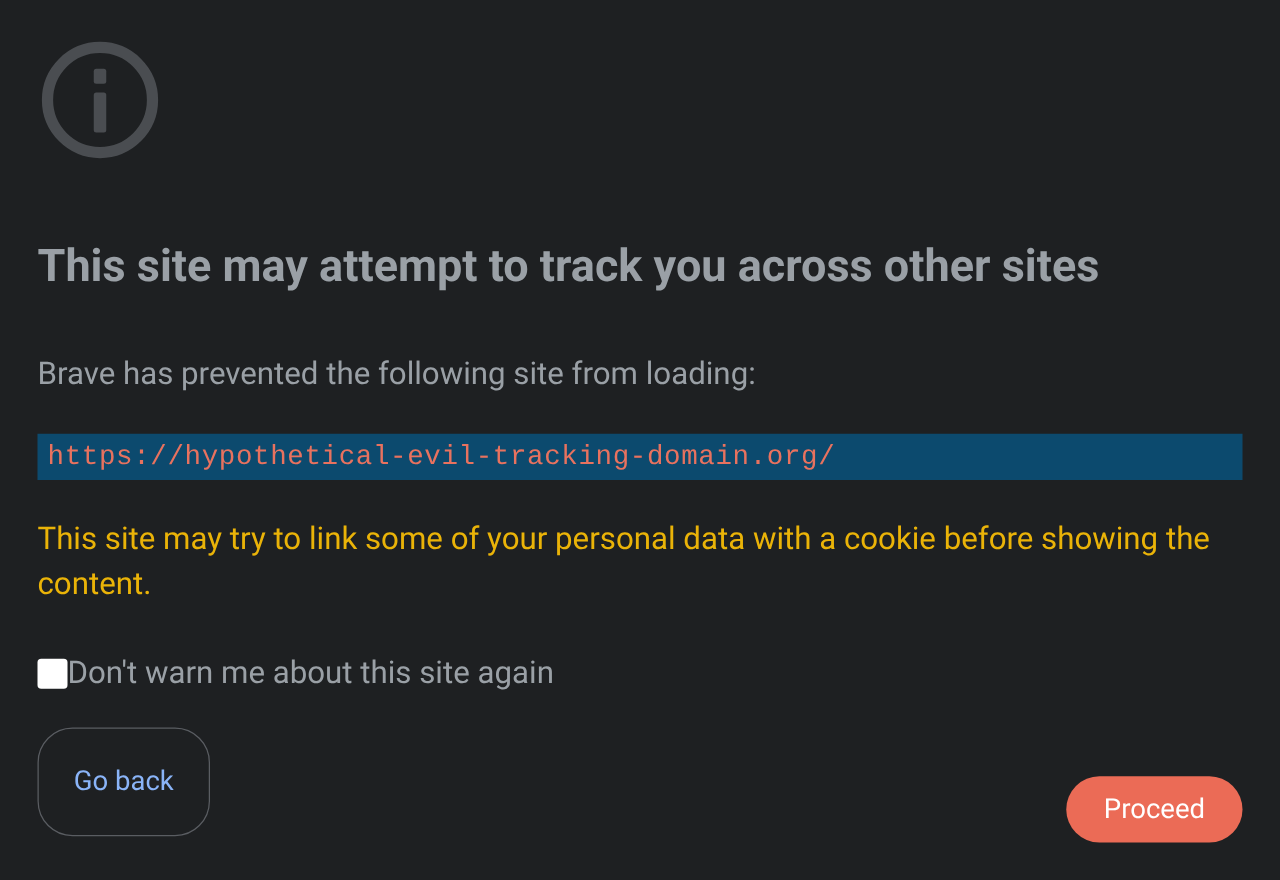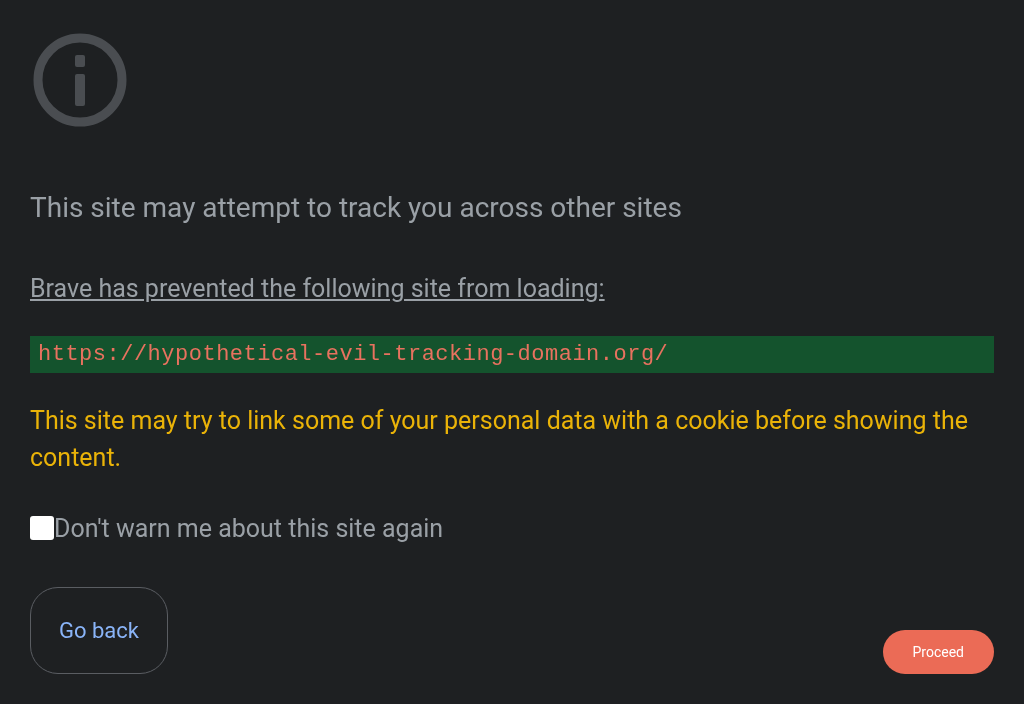--- a/index.html
+++ b/index.html
@@ -23,35 +23,34 @@
       align-items: center;
       justify-content: center;
       margin-bottom: 60px;
     }
     .info-icon svg {
       width: 100px;
       height: 100px;
     }
     .title {
       color: #9aa0a6;
-      font-size: 28px;
-      font-weight: 400;
+      font-size: 36px;
+      font-weight: 700;
       margin-bottom: 45px;
       line-height: 1.3;
     }
     .description {
       color: #9aa0a6;
       font-size: 25px;
       font-weight: 400;
       margin-bottom: 30px;
       line-height: 1.4;
-      text-decoration: underline;
     }
     .url-box {
-      background-color: #14532d;
+      background-color: #0c4a6e;
       padding: 6px 8px;
       margin-bottom: 30px;
       width: 100%;
     }
     .url-text {
       color: #e8725f;
       font-family: "Courier New", Courier, monospace;
       font-size: 22px;
       letter-spacing: 0.5px;
     }
@@ -96,21 +95,21 @@
       font-size: 22px;
       padding: 30px 28px;
       border-radius: 28px;
       cursor: pointer;
       font-family: inherit;
     }
     .proceed-button {
       background-color: #eb6b56;
       border: none;
       color: #ffffff;
-      font-size: 14px;
+      font-size: 22px;
       padding: 14px 30px;
       border-radius: 28px;
       cursor: pointer;
       font-family: inherit;
       margin-top: 44px;
     }
   </style>
 </head>
 <body>
 

